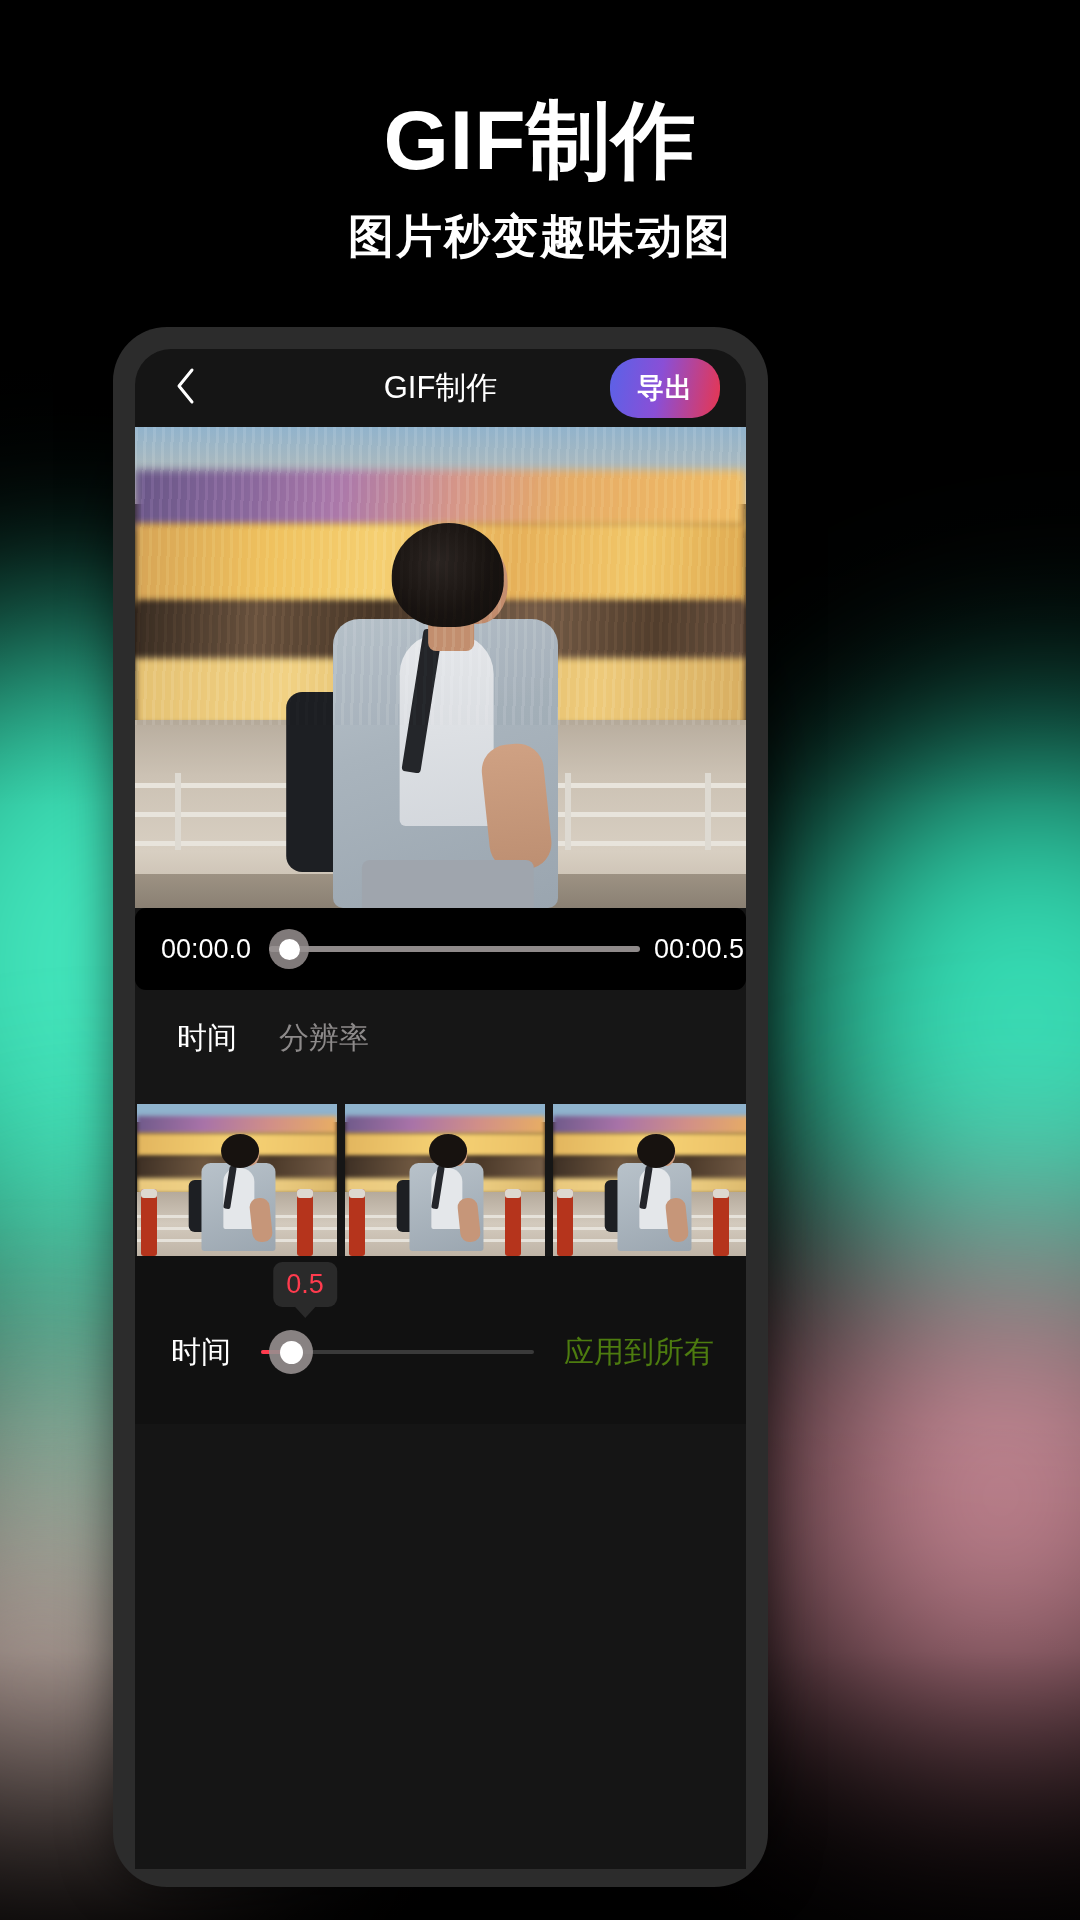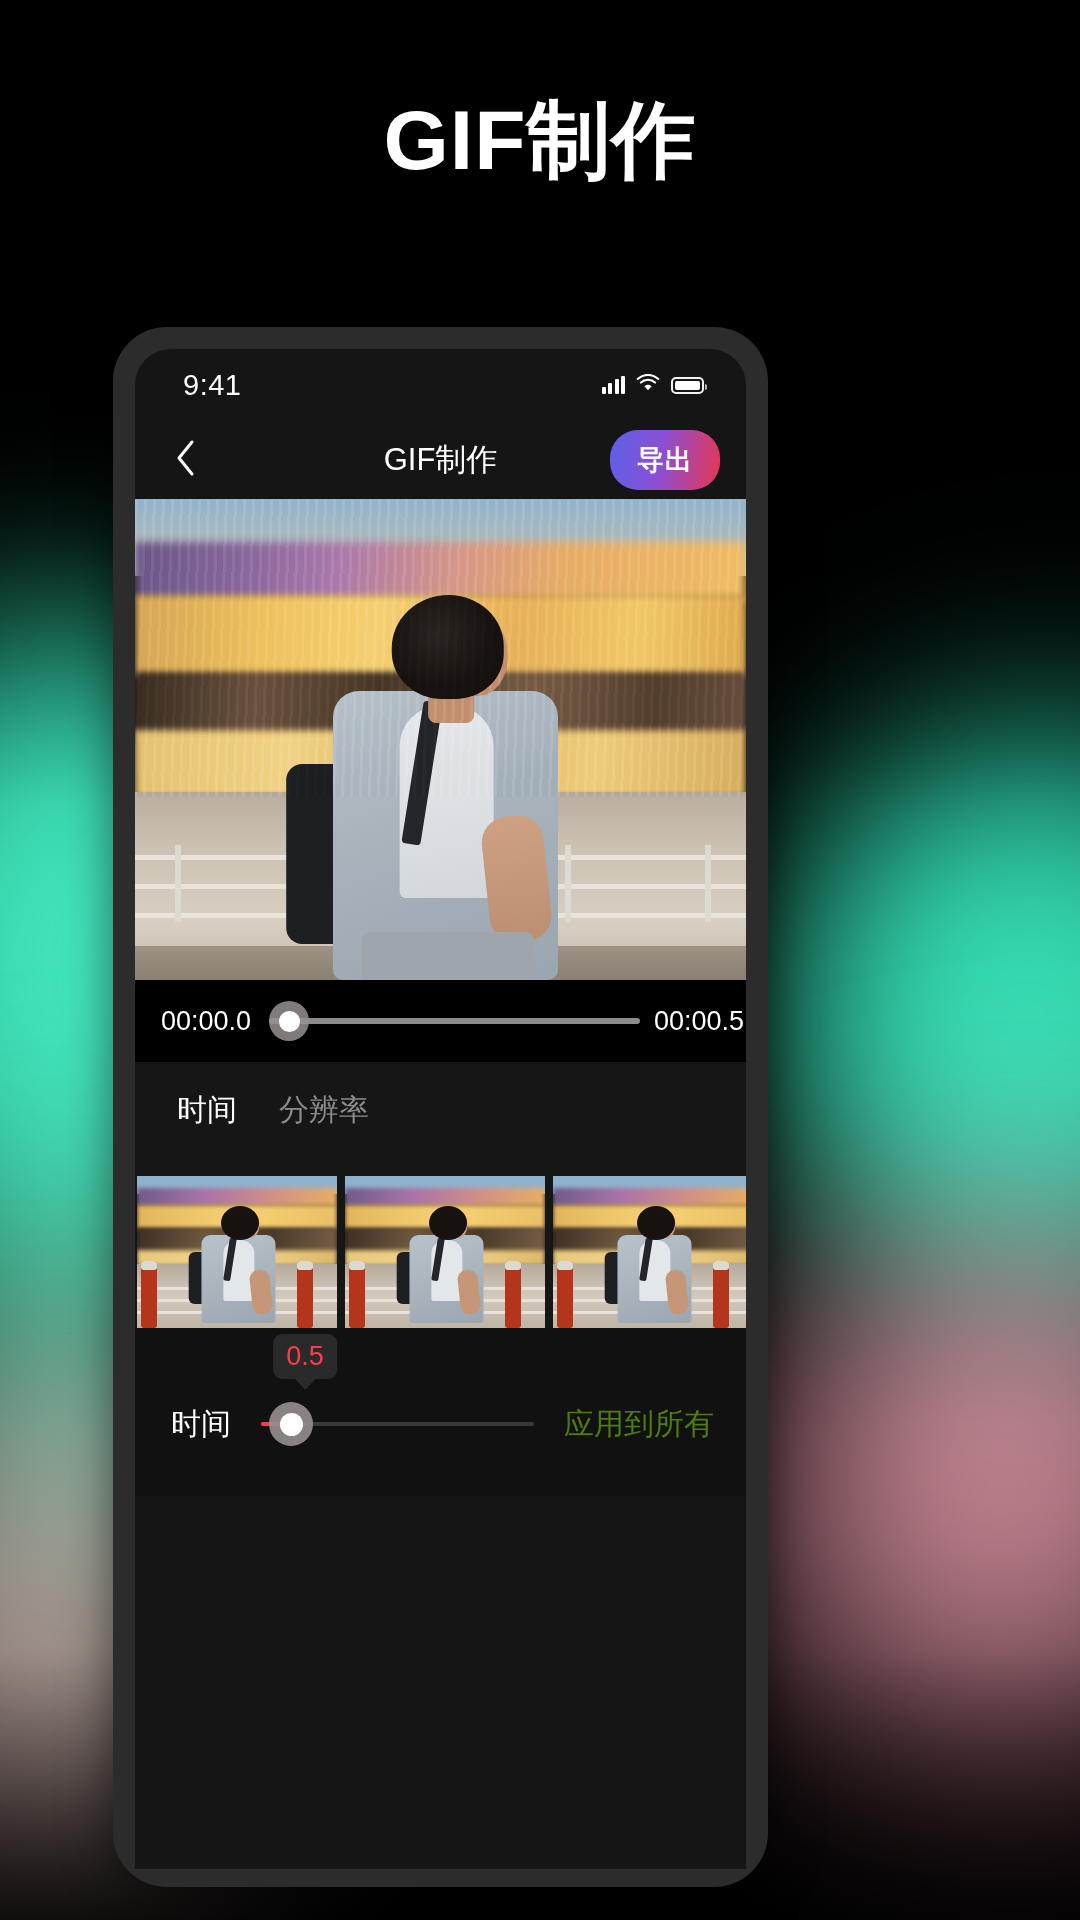--- a/index.html
+++ b/index.html
@@ -350,20 +350,21 @@
 
   
   #scrub-bar {
     height: 82px;
     background: #000;
     display: flex;
     align-items: center;
     padding: 0 0 0 26px;
     box-sizing: border-box;
     gap: 0;
+    border-radius: 11px;
   }
   .scrub-time {
     color: #fff;
     font-size: 27px;
     white-space: nowrap;
   }
   #scrub-track-wrap {
     flex: 1;
     position: relative;
     height: 40px;
@@ -561,46 +562,26 @@
   <div class="glow glow-teal"></div>
   <div class="glow glow-teal2"></div>
   <div class="glow glow-teal-right"></div>
   <div class="glow glow-pink-right"></div>
   <div class="glow glow-pink-left"></div>
   <div class="vignette"></div>
 </div>
 
 <div id="headline-block">
   <h1 id="hero-title">GIF制作</h1>
+  <div id="hero-subtitle">图片秒变趣味动图</div>
 </div>
 
 <div id="phone-frame">
   <div id="phone-screen">
 
-    <div id="status-bar">
-      <div id="status-time">9:41</div>
-      <div id="status-icons">
-        <span class="sig-bars">
-            <i></i>
-            <i></i>
-            <i></i>
-            <i></i>
-          </span>
-        <span>
-          <svg width="24" height="18" viewBox="0 0 24 18" aria-hidden="true">
-            <path d="M12 16.2 L8.4 12.2 a5.2 5.2 0 0 1 7.2 0 Z" fill="#fff"></path>
-            <path d="M4.9 8.6 a10.4 10.4 0 0 1 14.2 0" stroke="#fff" stroke-width="2.1" fill="none" stroke-linecap="round"></path>
-            <path d="M1.7 5 a15 15 0 0 1 20.6 0" stroke="#fff" stroke-width="2.1" fill="none" stroke-linecap="round"></path>
-          </svg>
-        </span>
-        <span class="batt">
-            <i></i>
-          </span>
-      </div>
-    </div>
 
     <div id="nav-bar">
       <div id="nav-back">
         <span>
           <svg width="22" height="38" viewBox="0 0 22 38" aria-hidden="true">
             <path d="M18 3 L5 19 L18 35" stroke="#fff" stroke-width="3" fill="none" stroke-linecap="round" stroke-linejoin="round"></path>
           </svg>
         </span>
       </div>
       <div id="nav-title">GIF制作</div>

